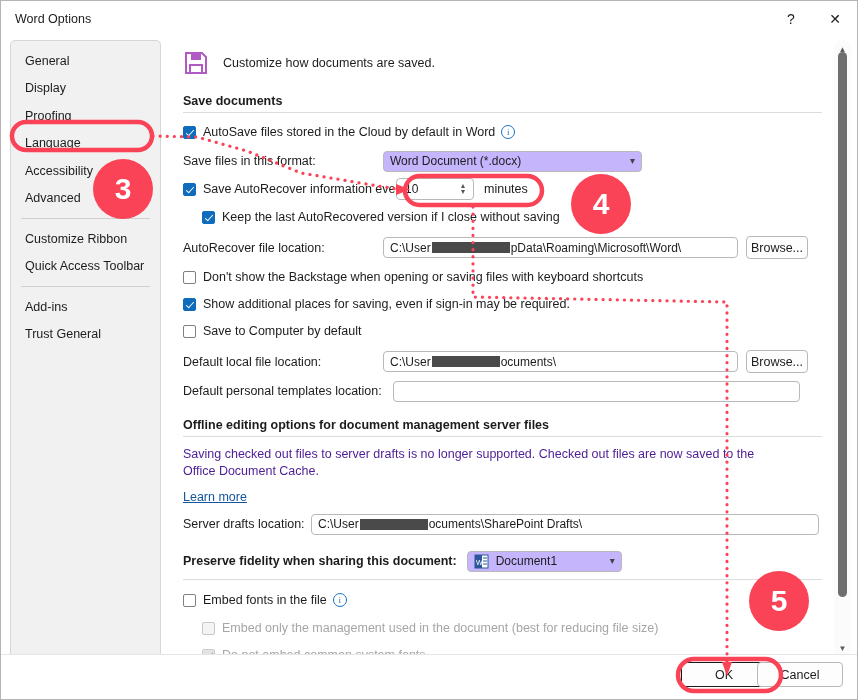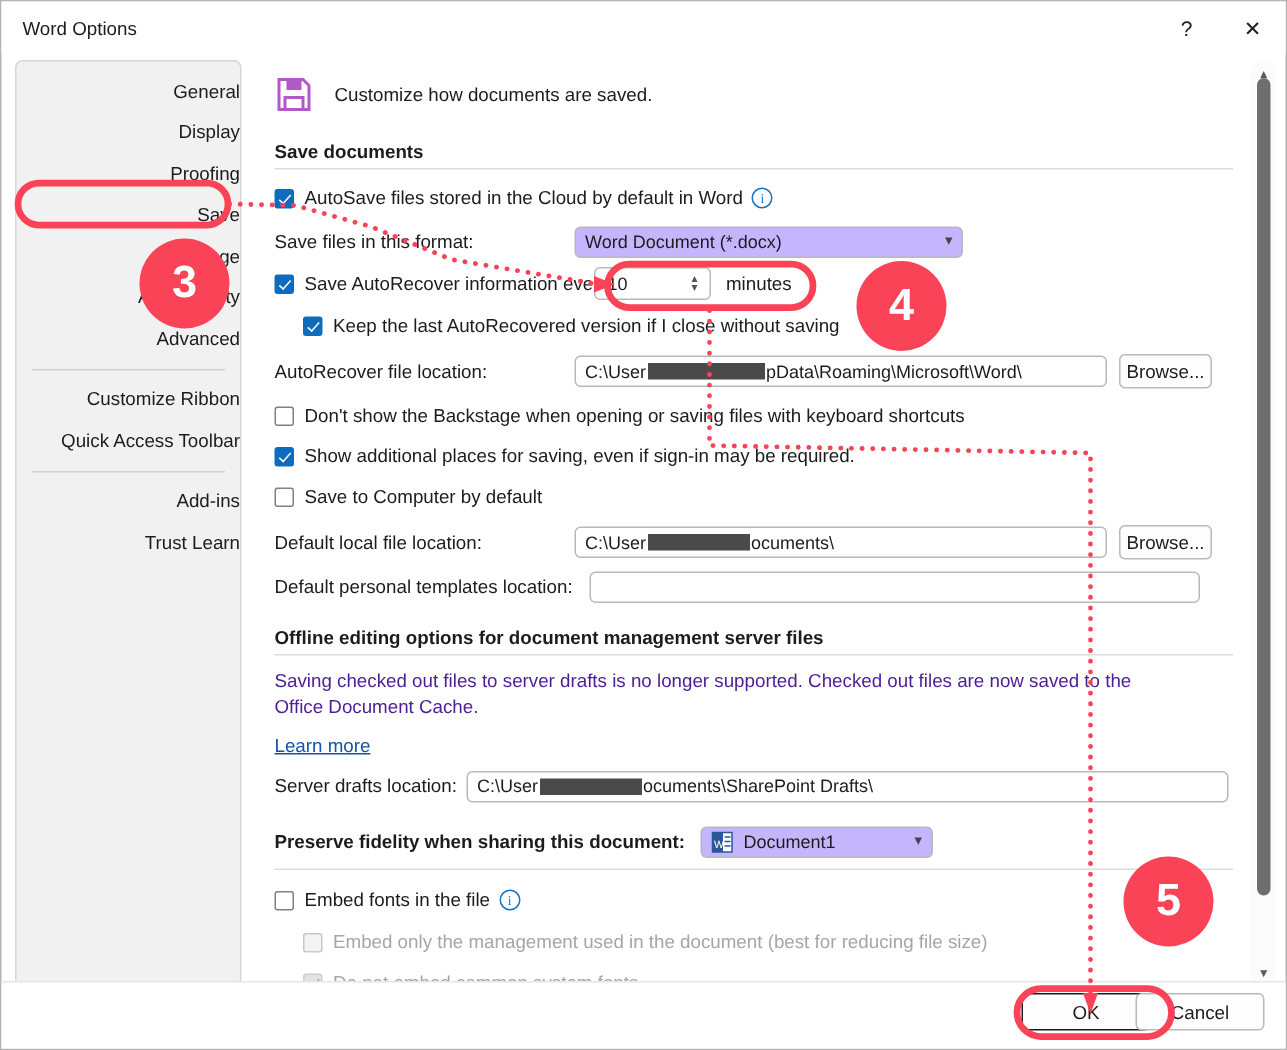--- a/index.html
+++ b/index.html
@@ -43,21 +43,20 @@
     border-radius: 5px;
     box-sizing: border-box;
     padding-top: 6px;
   }
   .nav-item {
     height: 27.5px;
     display: flex; align-items: center;
     padding-left: 14px;
     font-size: 12.5px; color: #1c1c1c;
     cursor: default;
-    justify-content: flex-end;
   }
   .nav-item.selected { background: transparent; }
   .nav-sep {
     height: 1px; background: #d0d0d0;
     margin: 6px 10px 6px 10px;
   }
 
   
   .content {
     position: absolute; left: 168px; top: 39px;
@@ -276,23 +275,20 @@
   <div class="sidebar">
     <div class="nav-item">
       <span>General</span>
     </div>
     <div class="nav-item">
       <span>Display</span>
     </div>
     <div class="nav-item">
       <span>Proofing</span>
     </div>
-    <div class="nav-item selected">
-      <span>Save</span>
-    </div>
     <div class="nav-item">
       <span>Language</span>
     </div>
     <div class="nav-item">
       <span>Accessibility</span>
     </div>
     <div class="nav-item">
       <span>Advanced</span>
     </div>
     <div class="nav-sep"></div>
@@ -300,21 +296,21 @@
       <span>Customize Ribbon</span>
     </div>
     <div class="nav-item">
       <span>Quick Access Toolbar</span>
     </div>
     <div class="nav-sep"></div>
     <div class="nav-item">
       <span>Add-ins</span>
     </div>
     <div class="nav-item">
-      <span>Trust Learn</span>
+      <span>Trust General</span>
     </div>
   </div>
 
   <div class="content">
 
     <div class="hdr-row">
       <span class="floppy">
         <svg width="26" height="26" viewBox="0 0 26 26">
           <path d="M3 3 h16 l4 4 v16 h-20 z" fill="none" stroke="#b159c4" stroke-width="2"></path>
           <rect x="8" y="3" width="10" height="7" fill="#b159c4"></rect>

